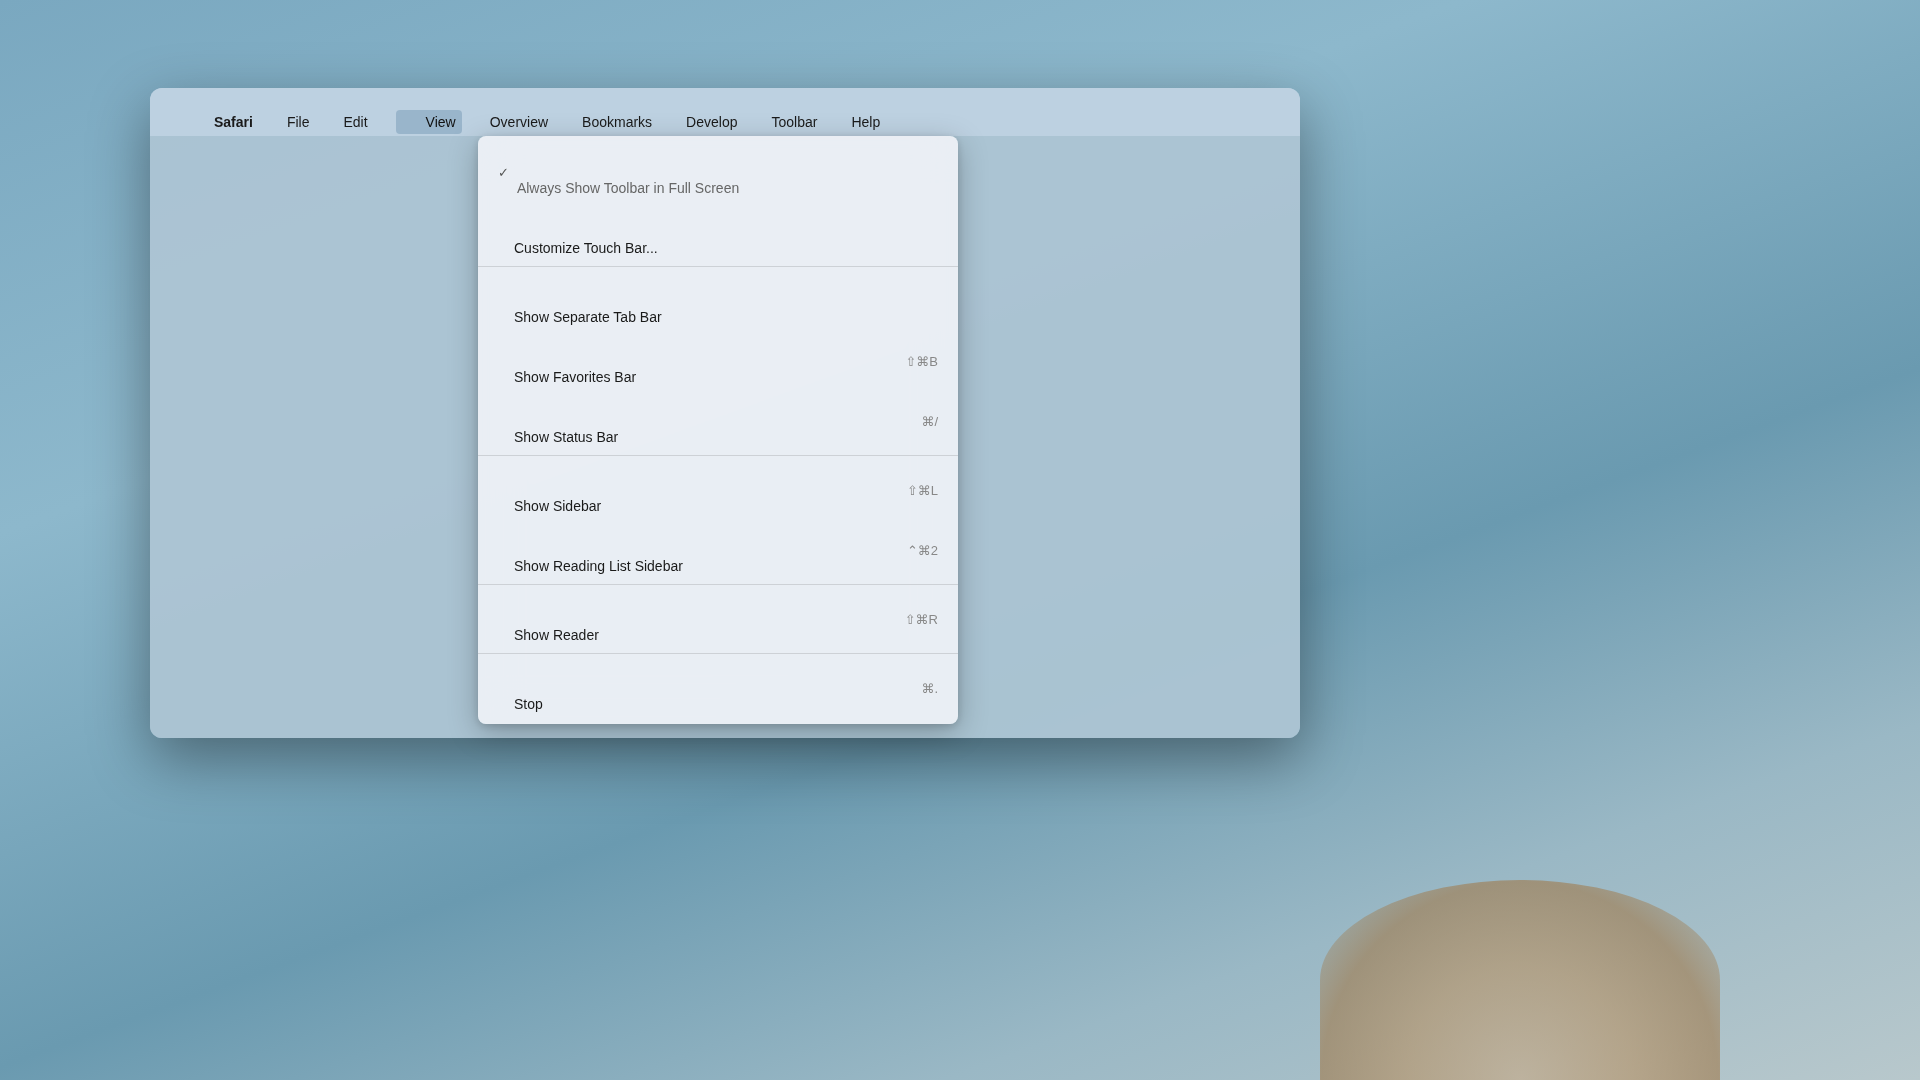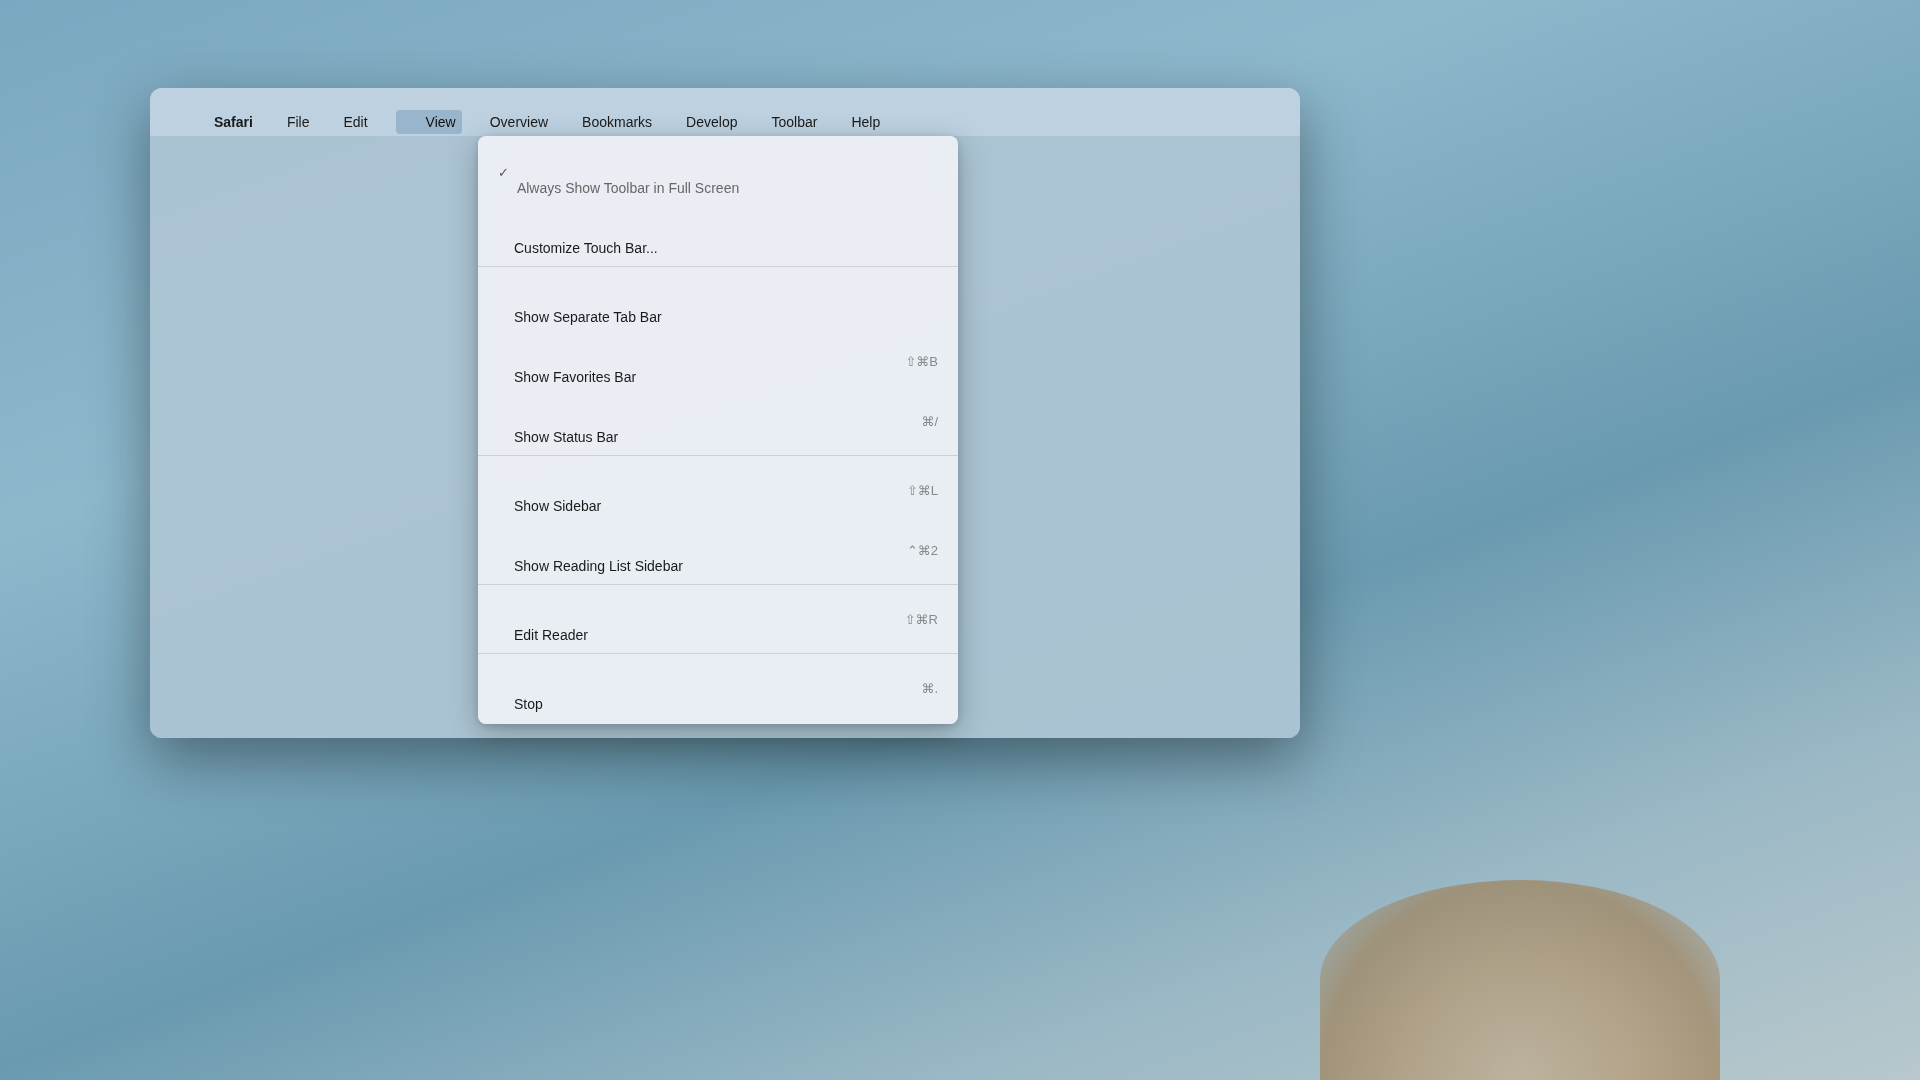--- a/index.html
+++ b/index.html
@@ -246,21 +246,21 @@
         <span class="item-label">Show Reading List Sidebar</span>
       </div>
       <span class="shortcut">⌃⌘2</span>
     </div>
 
     <div class="menu-separator"></div>
 
     <div class="menu-item">
       <div class="menu-item-with-check">
         <span class="check-placeholder"></span>
-        <span class="item-label">Edit Reader</span>
+        <span class="item-label">Show Reader</span>
       </div>
       <span class="shortcut">⇧⌘R</span>
     </div>
 
 
 
     <div class="menu-separator"></div>
 
     <div class="menu-item">
       <div class="menu-item-with-check">

